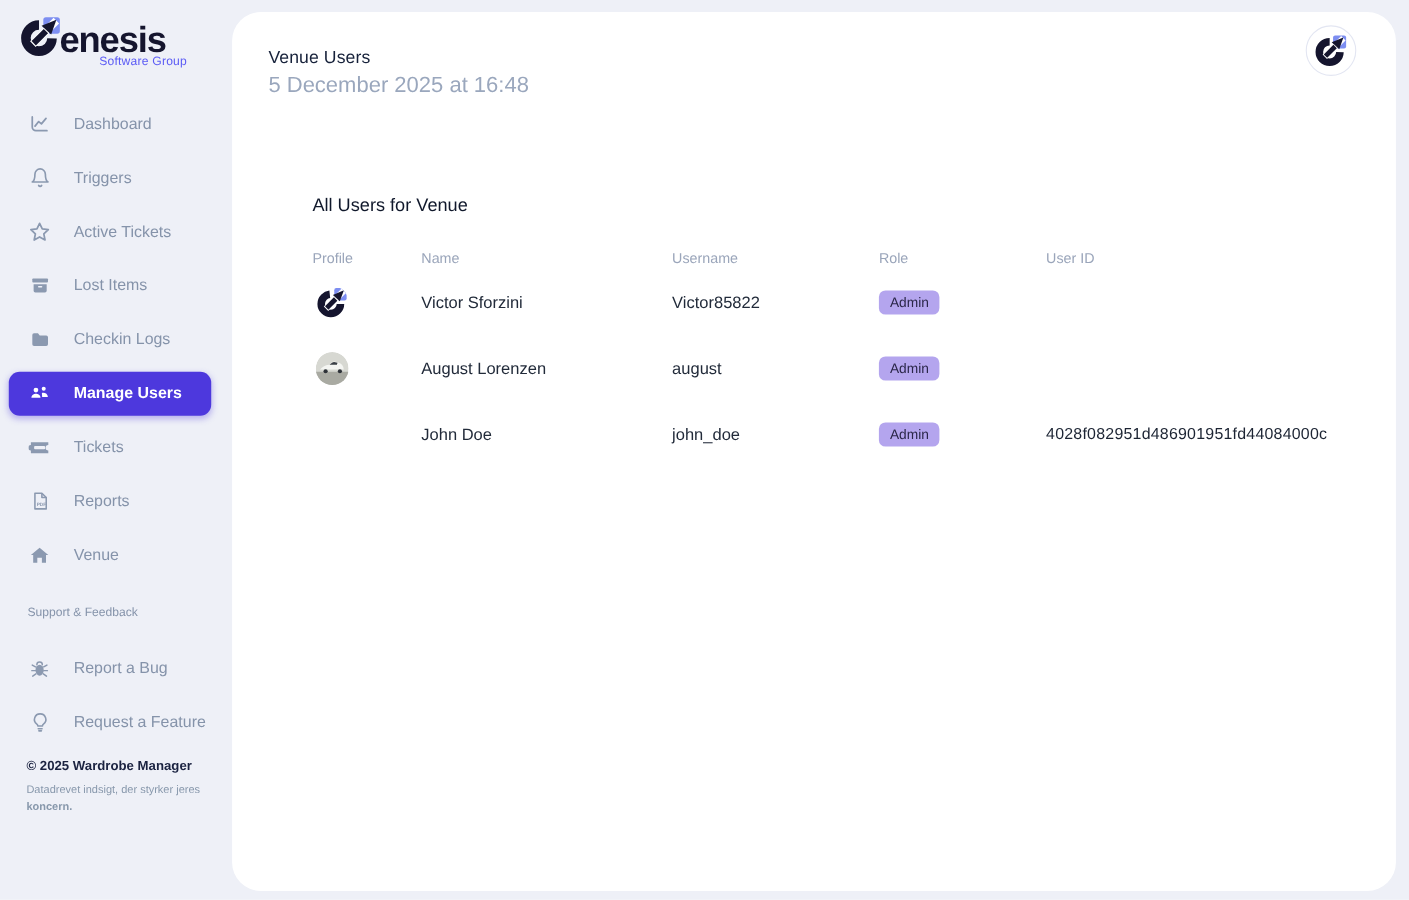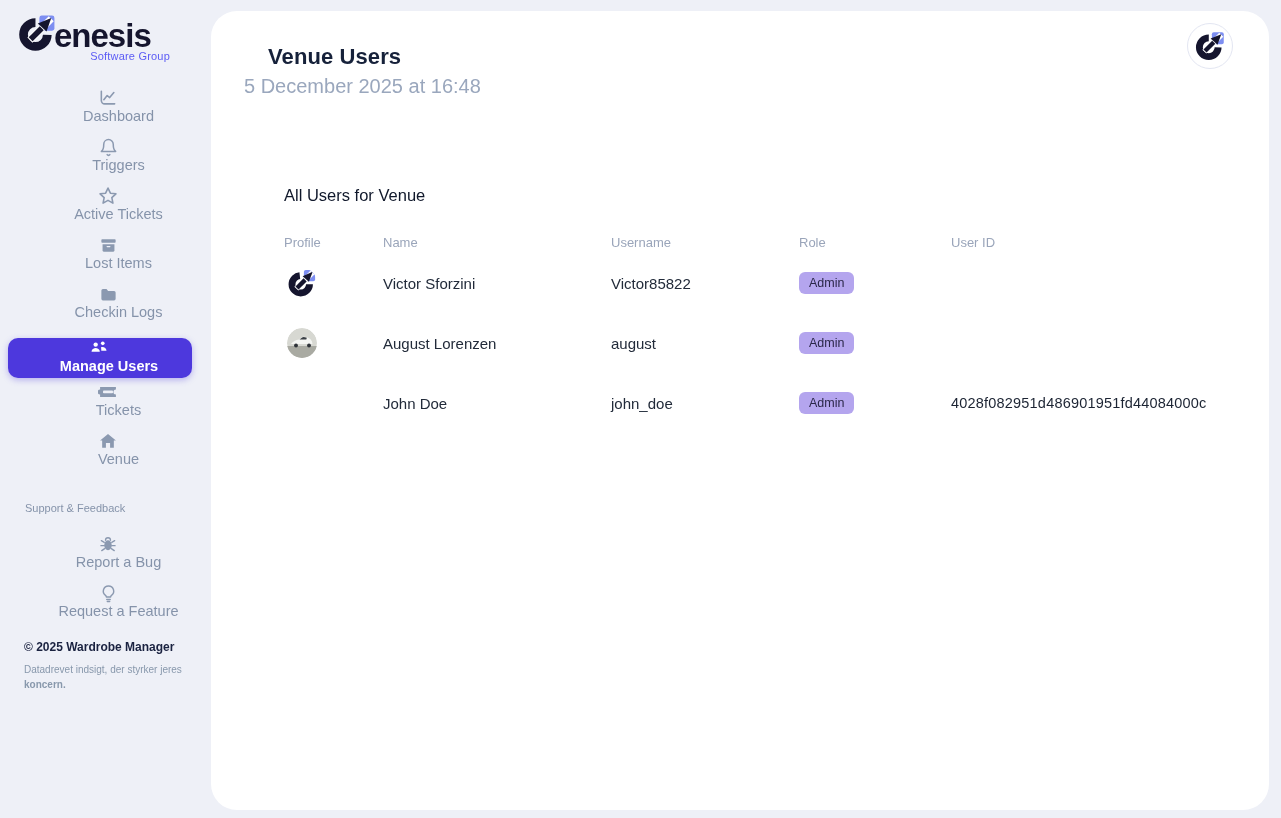--- a/index.html
+++ b/index.html
@@ -24,21 +24,21 @@
     font-size:33px; font-weight:800; color:#15152e; letter-spacing:-1px;
     line-height:1; margin-left:-2px;
   }
   .brand-sub {
     font-size:11px; color:#5b5bf5; text-align:right; width:152px; margin-top:-2px;
     letter-spacing:0.2px;
   }
   .nav { margin-top:26px; }
   .nav-item {
     height:49px; display:flex; align-items:center; padding-left:26px;
-    color:#8593aa; font-size:14.5px; font-weight:500; cursor:pointer;flex-direction:column;
+    color:#8593aa; font-size:14.5px; font-weight:500; cursor:pointer;
   }
   .nav-icon { width:20px; height:20px; display:inline-flex; align-items:center; justify-content:center; margin-right:21px; flex:none; }
   .nav-item.active {
     height:40px; margin:4.5px 19px 4.5px 8px; padding-left:18px;
     background:#4d38dd; border-radius:10px; color:#ffffff; font-weight:700;
     box-shadow:0 2px 6px rgba(77,56,221,0.35);
   }
   .section-label {
     margin-top:22px; padding-left:25px; font-size:11px; color:#8593aa; font-weight:500;
   }
@@ -47,21 +47,21 @@
   .copyright { font-size:12px; font-weight:700; color:#1a2240; }
   .tagline { margin-top:8px; font-size:10px; color:#8898ac; line-height:1.5; }
   .tagline b { font-weight:700; color:#8898ac; }
 
   
   .card {
     position:absolute; left:211px; top:11px; right:12px; bottom:8px;
     background:#ffffff; border-radius:26px;
   }
   .card-header { padding:33px 26px 0 33px; position:relative; }
-  .page-title { font-size:22px; font-weight:700; color:#16213a; letter-spacing:0.1px;margin-left:24px; }
+  .page-title { font-size:16px; font-weight:400; color:#16213a; letter-spacing:0.1px; }
   .page-subtitle { font-size:20px; font-weight:500; color:#9aa7bd; margin-top:5px; }
   .profile-badge {
     position:absolute; top:12px; right:36px; width:46px; height:46px;
     background:#ffffff; border:1px solid #e3e6f2; border-radius:50%;
     display:flex; align-items:center; justify-content:center; cursor:pointer;
   }
 
   .table-wrap { margin:88px 40px 0 73px; }
   .table-title { font-size:16.5px; font-weight:500; color:#10182b; }
   .grid-row {
@@ -166,20 +166,30 @@
     <div class="nav-item">
       <span class="nav-icon">
         <svg width="20" height="20" viewBox="0 0 24 24" fill="#8b99b0">
           <path d="M2.5 9 a2.5 2.5 0 0 0 0 6 v3 h19 v-3 a2.5 2.5 0 0 1 0-6 V6 h-19 Z"></path>
           <rect x="6" y="10.2" width="12" height="3.4" rx="1" fill="#eef0f7"></rect>
         </svg>
       </span>
       <span class="nav-label">Tickets</span>
     </div>
 
+    <div class="nav-item">
+      <span class="nav-icon">
+        <svg width="19" height="19" viewBox="0 0 24 24" fill="none" stroke="#8b99b0" stroke-width="1.8" stroke-linejoin="round">
+          <path d="M6 3 h8 l5 5 v13 H6 Z"></path>
+            <path d="M14 3 v5 h5"></path>
+          <text x="8" y="18" font-size="5.5" fill="#8b99b0" stroke="none" font-family="Liberation Sans, sans-serif" font-weight="bold">PDF</text>
+        </svg>
+      </span>
+      <span class="nav-label">Reports</span>
+    </div>
 
     <div class="nav-item">
       <span class="nav-icon">
         <svg width="20" height="20" viewBox="0 0 24 24" fill="#8b99b0">
           <path d="M2.5 11.5 L12 3.5 l9.5 8 h-2.5 V20 h-4.5 v-5.5 h-5 V20 H5 v-8.5 Z"></path>
         </svg>
       </span>
       <span class="nav-label">Venue</span>
     </div>
   </div>

